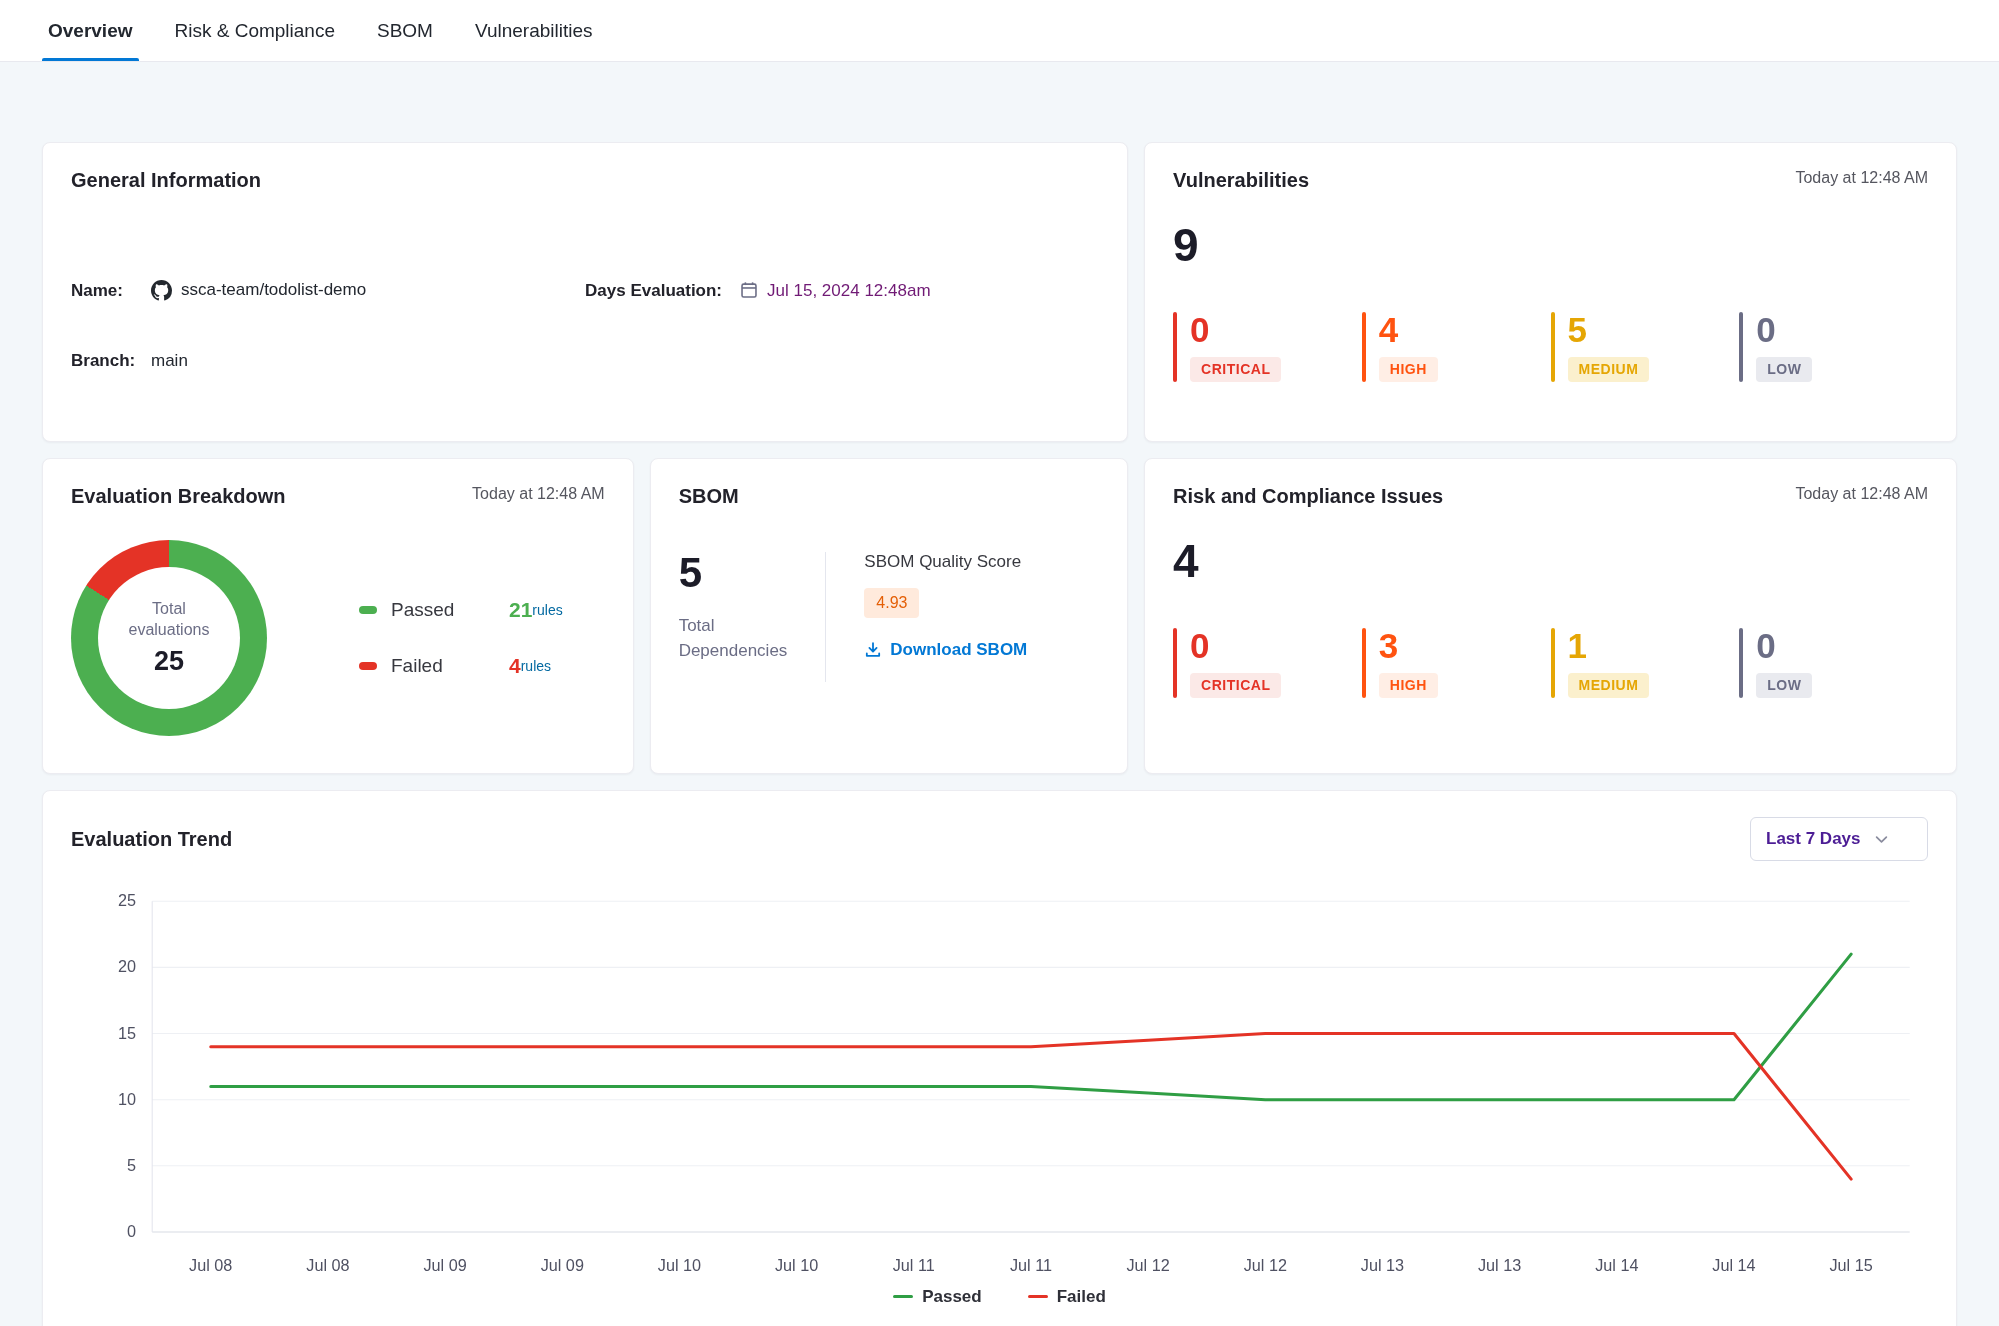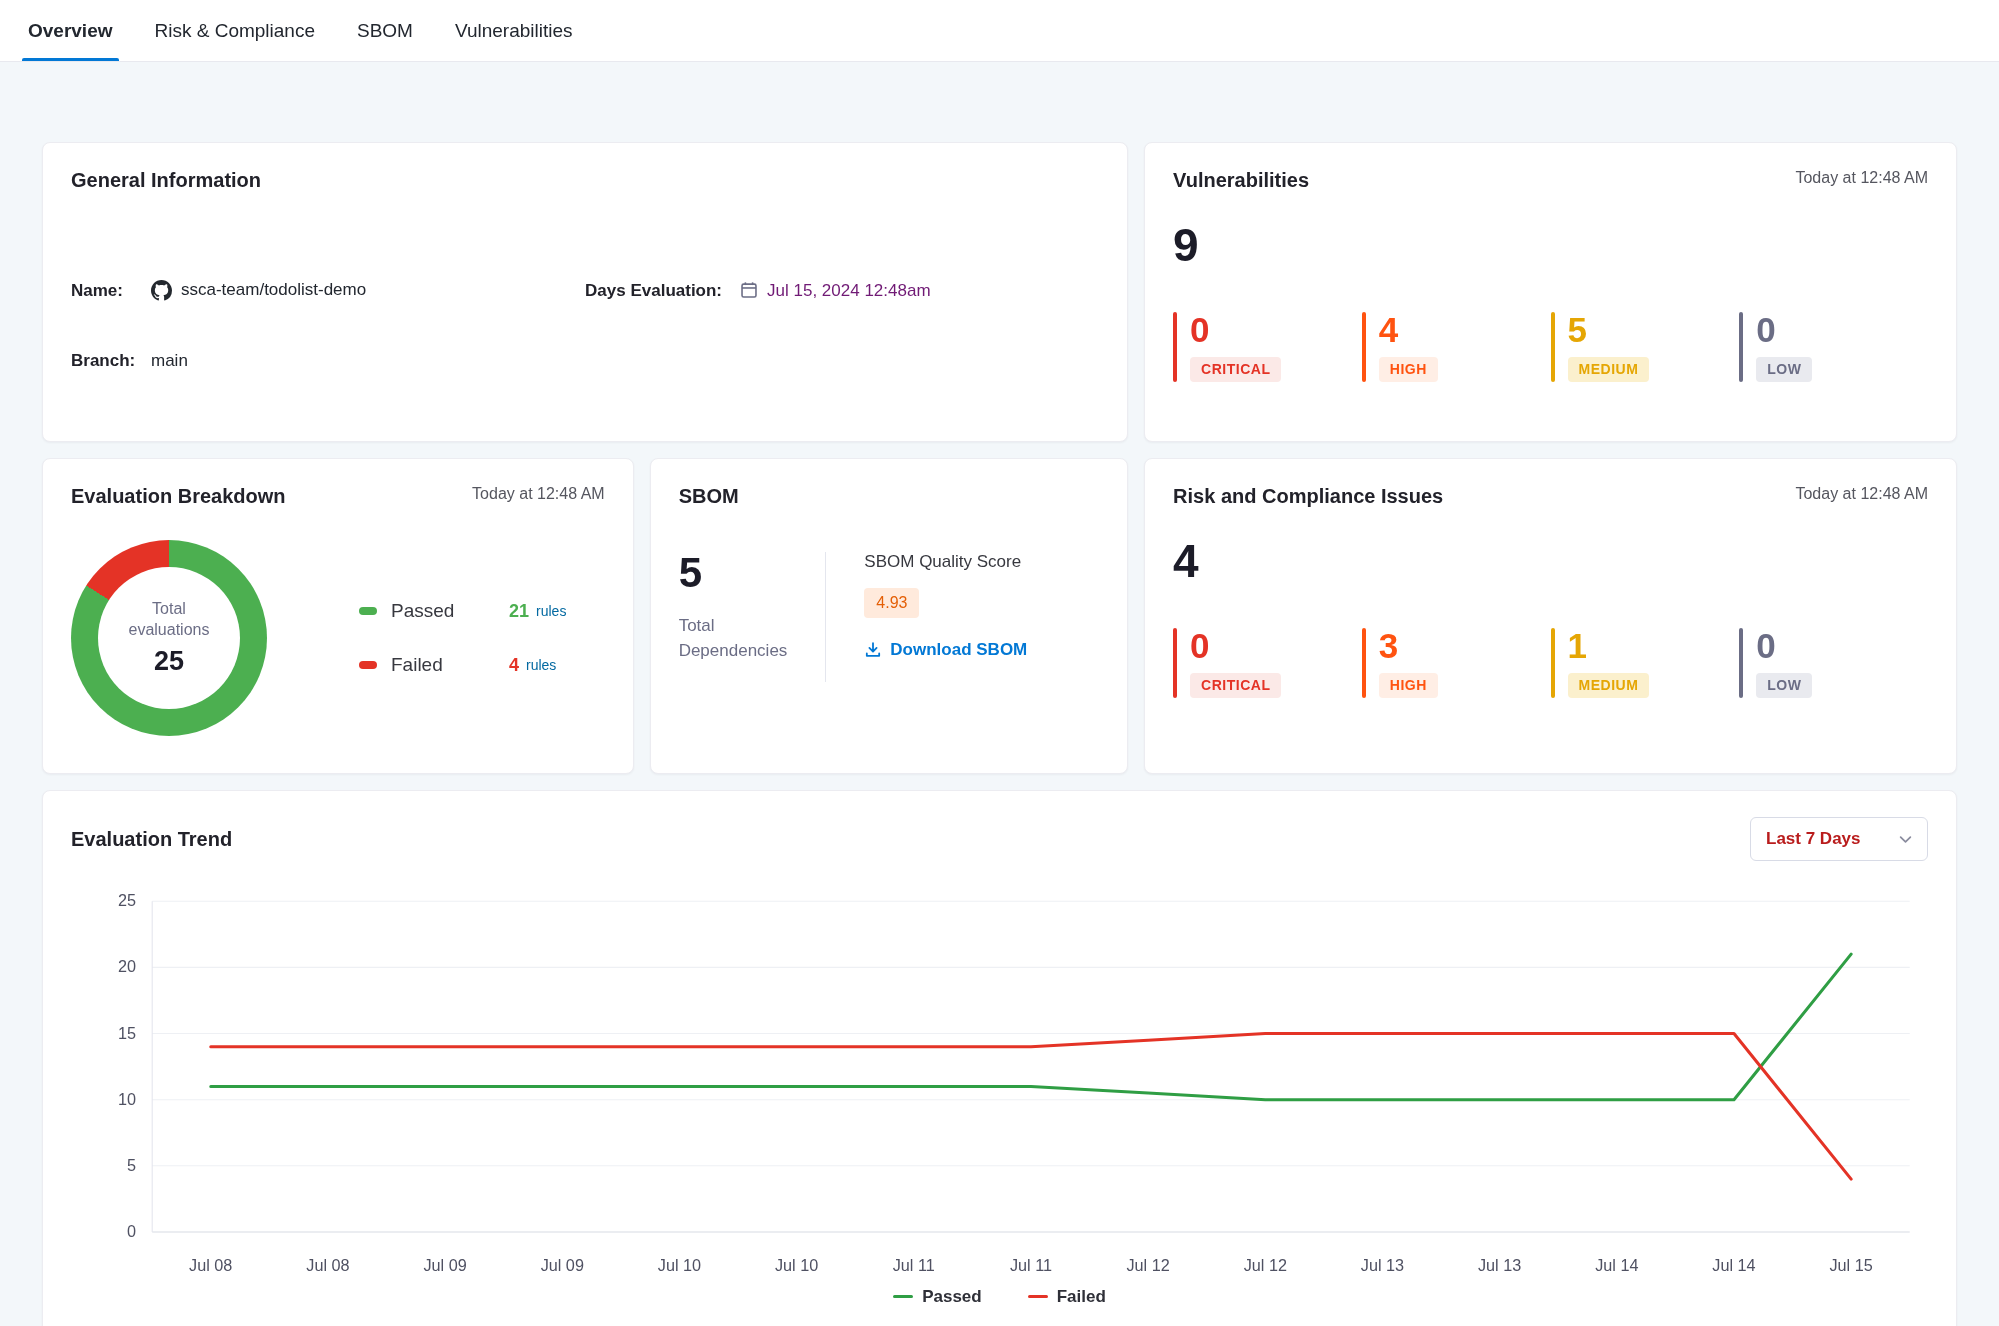--- a/index.html
+++ b/index.html
@@ -11,21 +11,21 @@
     font-family: "Liberation Sans", "DejaVu Sans", sans-serif;
     color: #22222a;
   }
   
   .topbar {
     height: 62px;
     background: #fff;
     border-bottom: 1px solid #e8e9ef;
     display: flex;
     align-items: stretch;
-    padding-left: 28px;
+    padding-left: 48px;
     gap: 42px;
   }
   .tab {
     display: flex;
     align-items: center;
     font-size: 19px;
     color: #22272f;
     position: relative;
     cursor: pointer;
     white-space: nowrap;
@@ -107,21 +107,21 @@
     position: absolute; inset: 27px;
     background: #fff; border-radius: 50%;
     display: flex; flex-direction: column; align-items: center; justify-content: center;
   }
   .donut-label { font-size: 16px; color: #6b6d85; line-height: 1.3; text-align: center; }
   .donut-total { font-size: 27px; font-weight: 700; color: #1c1c28; margin-top: 5px; }
   .eb-legend { margin-left: 92px; display: flex; flex-direction: column; gap: 32px; flex: 1; }
   .leg-row { display: flex; align-items: center; }
   .leg-pill { width: 18px; height: 8px; border-radius: 4px; margin-right: 14px; flex: none; }
   .leg-label { font-size: 19px; color: #37383f; width: 118px; }
-  .leg-count { font-size: 18px; font-weight: 700; margin-right: 7px; }
+  .leg-count { font-size: 21px; font-weight: 700; }
   .leg-unit { font-size: 14px; color: #0369a1; }
   
   .sbom-body { display: flex; margin-top: 44px; }
   .sbom-total { font-size: 42px; font-weight: 700; line-height: 1; color: #1c1c28; }
   .sbom-total-label { margin-top: 20px; font-size: 17px; color: #6b6d85; line-height: 1.45; }
   .sbom-divider { width: 1px; background: #e4e6ee; margin: 0 38px; align-self: stretch; min-height: 130px; }
   .sbom-quality-label { font-size: 17px; color: #37383f; }
   .sbom-score-badge {
     display: inline-block;
     margin-top: 16px;
@@ -139,31 +139,31 @@
     color: #0278d5;
     cursor: pointer;
     text-decoration: none;
   }
   .dl { width: 18px; height: 18px; display: block; }
   
   .trend-head { display: flex; justify-content: space-between; align-items: center; }
   .range-select {
     display: flex;
     align-items: center;
-    justify-content: space-between;
+    justify-content: flex-start;
     gap: 14px;
     min-width: 178px;
     background: #fff;
     border: 1px solid #d8dbe6;
     border-radius: 6px;
     padding: 11px 15px;
     font-family: inherit;
     font-size: 17px;
     font-weight: 700;
-    color: #b91c1c;
+    color: #4c1d95;
     cursor: pointer;
   }
   .chev { width: 13px; height: 9px; display: block; }
   .trend-chart { display: block; width: 100%; margin-top: 26px; }
   .trend-legend { display: flex; justify-content: center; gap: 46px; margin-top: 2px; padding-bottom: 6px; }
   .leg-item { display: flex; align-items: center; gap: 9px; font-size: 17px; font-weight: 700; color: #2f3038; }
   .leg-line { width: 20px; height: 3px; border-radius: 2px; }
 </style>
 </head>
 <body>

